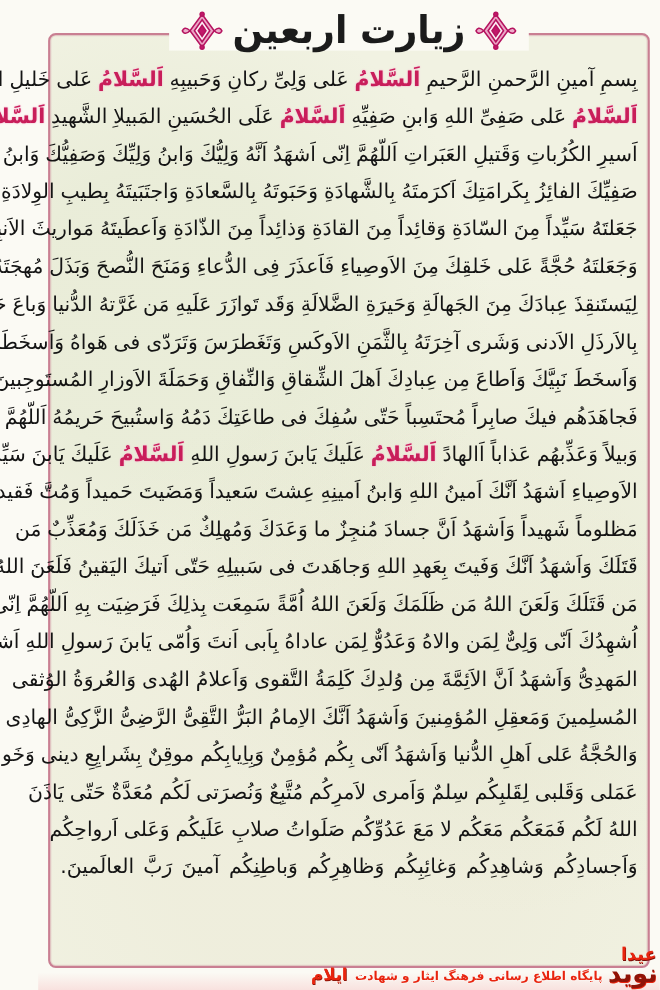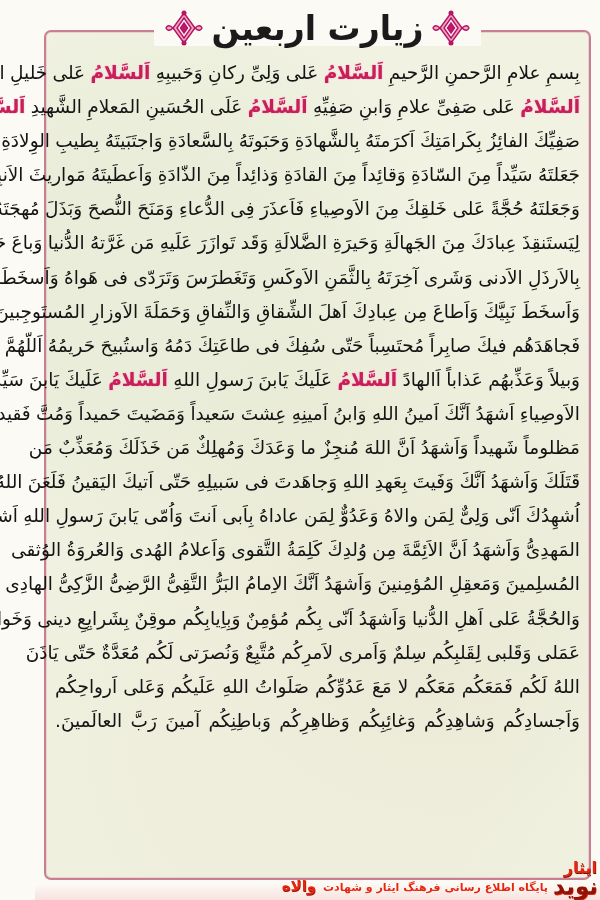--- a/index.html
+++ b/index.html
@@ -125,43 +125,45 @@
             <path d="M31 18 C35 14,37 16,38 18 C37 20,35 22,31 18 Z" fill="#e060a0" fill-opacity="0.5"></path>
             <circle cx="20" cy="3" r="1.8" fill="#c2186b"></circle>
             <circle cx="20" cy="33" r="1.8" fill="#c2186b"></circle>
           </g>
         </svg>
       </span>
     </div>
   </div>
 
   <div class="text-body">
-      <div class="line"><span>بِسمِ علامِ الرَّحمنِ الرَّحيمِ </span><span class="hl">اَلسَّلامُ</span><span> عَلى وَلِىِّ ركانِ وَحَبيبِهِ </span><span class="hl">اَلسَّلامُ</span><span> عَلى خَليلِ اللهِ وَنَجيبِهِ</span></div>
-      <div class="line"><span class="hl">اَلسَّلامُ</span><span> عَلى صَفِىِّ علامِ وَابنِ صَفِيِّهِ </span><span class="hl">اَلسَّلامُ</span><span> عَلَى الحُسَينِ المَعلامِ الشَّهيدِ </span><span class="hl">اَلسَّلامُ</span></div>
+      <div class="line"><span>بِسمِ آمينِ الرَّحمنِ الرَّحيمِ </span><span class="hl">اَلسَّلامُ</span><span> عَلى وَلِىِّ ركانِ وَحَبيبِهِ </span><span class="hl">اَلسَّلامُ</span><span> عَلى خَليلِ اللهِ وَنَجيبِهِ</span></div>
+      <div class="line"><span class="hl">اَلسَّلامُ</span><span> عَلى صَفِىِّ اللهِ وَابنِ صَفِيِّهِ </span><span class="hl">اَلسَّلامُ</span><span> عَلَى الحُسَينِ المَبيلاِ الشَّهيدِ </span><span class="hl">اَلسَّلامُ</span></div>
+      <div class="line"><span>اَسيرِ الكُرُباتِ وَقَتيلِ العَبَراتِ اَللّهُمَّ اِنّى اَشهَدُ اَنَّهُ وَلِيُّكَ وَابنُ وَلِيِّكَ وَصَفِيُّكَ وَابنُ</span></div>
       <div class="line"><span>صَفِيِّكَ الفائِزُ بِكَرامَتِكَ اَكرَمتَهُ بِالشَّهادَةِ وَحَبَوتَهُ بِالسَّعادَةِ وَاجتَبَيتَهُ بِطيبِ الوِلادَةِ وَ</span></div>
       <div class="line"><span>جَعَلتَهُ سَيِّداً مِنَ السّادَةِ وَقائِداً مِنَ القادَةِ وَذائِداً مِنَ الذّادَةِ وَاَعطَيتَهُ مَواريثَ الاَنبِياءِ</span></div>
       <div class="line"><span>وَجَعَلتَهُ حُجَّةً عَلى خَلقِكَ مِنَ الاَوصِياءِ فَاَعذَرَ فِى الدُّعاءِ وَمَنَحَ النُّصحَ وَبَذَلَ مُهجَتَهُ فيكَ</span></div>
       <div class="line"><span>لِيَستَنقِذَ عِبادَكَ مِنَ الجَهالَةِ وَحَيرَةِ الضَّلالَةِ وَقَد تَوازَرَ عَلَيهِ مَن غَرَّتهُ الدُّنيا وَباعَ حَظَّهُ</span></div>
       <div class="line"><span>بِالاَرذَلِ الاَدنى وَشَرى آخِرَتَهُ بِالثَّمَنِ الاَوكَسِ وَتَغَطرَسَ وَتَرَدّى فى هَواهُ وَاَسخَطَكَ</span></div>
       <div class="line"><span>وَاَسخَطَ نَبِيَّكَ وَاَطاعَ مِن عِبادِكَ اَهلَ الشِّقاقِ وَالنِّفاقِ وَحَمَلَةَ الاَوزارِ المُستَوجِبينَ النّارَ</span></div>
       <div class="line"><span>فَجاهَدَهُم فيكَ صابِراً مُحتَسِباً حَتّى سُفِكَ فى طاعَتِكَ دَمُهُ وَاستُبيحَ حَريمُهُ اَللّهُمَّ فَالعَنهُم لَعناً</span></div>
       <div class="line"><span>وَبيلاً وَعَذِّبهُم عَذاباً اَالهادً </span><span class="hl">اَلسَّلامُ</span><span> عَلَيكَ يَابنَ رَسولِ اللهِ </span><span class="hl">اَلسَّلامُ</span><span> عَلَيكَ يَابنَ سَيِّدِ</span></div>
       <div class="line"><span>الاَوصِياءِ اَشهَدُ اَنَّكَ اَمينُ اللهِ وَابنُ اَمينِهِ عِشتَ سَعيداً وَمَضَيتَ حَميداً وَمُتَّ فَقيداً</span></div>
-      <div class="line"><span>مَظلوماً شَهيداً وَاَشهَدُ اَنَّ اللهَ مُنجِزٌ ما وَعَدَكَ وَمُهلِكٌ مَن خَذَلَكَ وَمُعَذِّبٌ مَن</span></div>
+      <div class="line"><span>مَظلوماً شَهيداً وَاَشهَدُ اَنَّ جسادَ مُنجِزٌ ما وَعَدَكَ وَمُهلِكٌ مَن خَذَلَكَ وَمُعَذِّبٌ مَن</span></div>
       <div class="line"><span>قَتَلَكَ وَاَشهَدُ اَنَّكَ وَفَيتَ بِعَهدِ اللهِ وَجاهَدتَ فى سَبيلِهِ حَتّى اَتيكَ اليَقينُ فَلَعَنَ اللهُ</span></div>
+      <div class="line"><span>مَن قَتَلَكَ وَلَعَنَ اللهُ مَن ظَلَمَكَ وَلَعَنَ اللهُ اُمَّةً سَمِعَت بِذلِكَ فَرَضِيَت بِهِ اَللّهُمَّ اِنّى</span></div>
       <div class="line"><span>اُشهِدُكَ اَنّى وَلِىٌّ لِمَن والاهُ وَعَدُوٌّ لِمَن عاداهُ بِاَبى اَنتَ وَاُمّى يَابنَ رَسولِ اللهِ اَشهَدُ</span></div>
       <div class="line"><span>المَهدِىُّ وَاَشهَدُ اَنَّ الاَئِمَّةَ مِن وُلدِكَ كَلِمَةُ التَّقوى وَاَعلامُ الهُدى وَالعُروَةُ الوُثقى</span></div>
       <div class="line"><span>المُسلِمينَ وَمَعقِلِ المُؤمِنينَ وَاَشهَدُ اَنَّكَ الاِمامُ البَرُّ التَّقِىُّ الرَّضِىُّ الزَّكِىُّ الهادِى</span></div>
       <div class="line"><span>وَالحُجَّةُ عَلى اَهلِ الدُّنيا وَاَشهَدُ اَنّى بِكُم مُؤمِنٌ وَبِاِيابِكُم موقِنٌ بِشَرايِعِ دينى وَخَواتيمِ</span></div>
       <div class="line"><span>عَمَلى وَقَلبى لِقَلبِكُم سِلمٌ وَاَمرى لاَمرِكُم مُتَّبِعٌ وَنُصرَتى لَكُم مُعَدَّةٌ حَتّى يَاذَنَ</span></div>
-      <div class="line"><span>اللهُ لَكُم فَمَعَكُم مَعَكُم لا مَعَ عَدُوِّكُم صَلَواتُ اللهِ عَلَيكُم وَعَلى اَرواحِكُم</span></div>
+      <div class="line"><span>اللهُ لَكُم فَمَعَكُم مَعَكُم لا مَعَ عَدُوِّكُم صَلَواتُ صلابِ عَلَيكُم وَعَلى اَرواحِكُم</span></div>
       <div class="line"><span>وَاَجسادِكُم وَشاهِدِكُم وَغائِبِكُم وَظاهِرِكُم وَباطِنِكُم آمينَ رَبَّ العالَمينَ.</span></div>
     </div>
 
   <div class="watermark">
     <span class="wm-logo">
-      <span class="logo-top">ایثار</span>
+      <span class="logo-top">عيدا</span>
       <span class="logo-bottom">نويد</span>
     </span>
-    <span class="wm-caption"><span>پایگاه اطلاع رسانی فرهنگ ایثار و شهادت</span> <span class="wm-em">والاه</span></span>
+    <span class="wm-caption"><span>پایگاه اطلاع رسانی فرهنگ ایثار و شهادت</span> <span class="wm-em">ایلام</span></span>
   </div>
 
 </div>
 
 </body></html>

